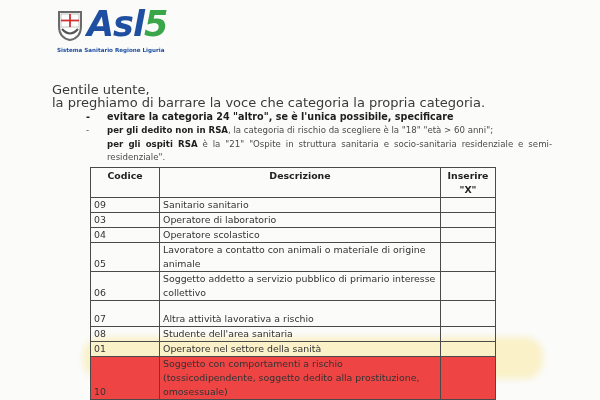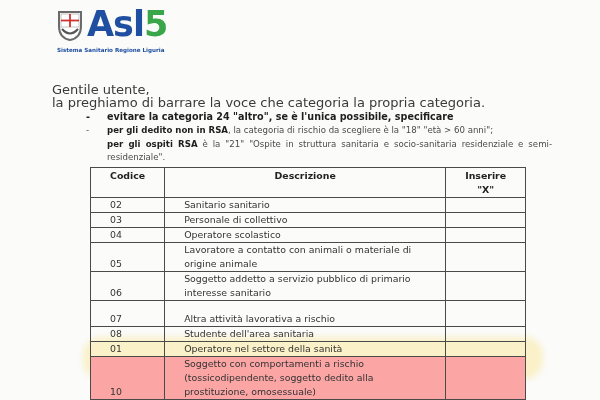--- a/index.html
+++ b/index.html
@@ -8,49 +8,49 @@
       background: #fbfbfa;
       font-family: "DejaVu Sans", sans-serif;
       color: #2b2b2b;
       position: relative;
     }
     .logo { position: absolute; left: 57px; top: 8px; width: 125px; height: 50px; }
     .crest { position: absolute; left: 0; top: 2px; width: 26px; height: 32px; }
     .logo-text {
       position: absolute; left: 30px; top: -6px;
       font-family: "DejaVu Sans", sans-serif; font-weight: bold;
-      font-size: 35px; letter-spacing: -1px; line-height: 44px;
+      font-size: 35px; letter-spacing: -1px; line-height: 44px; font-style: italic;
     }
     .logo-text .a { color: #1f4fa0; }
     .logo-text .n { color: #3aa64a; }
     .logo-sub {
       position: absolute; left: 0; top: 39px;
       font-size: 5.6px; font-weight: bold; color: #1f4fa0; white-space: nowrap;
     }
     .intro { position: absolute; left: 52px; top: 83px; font-size: 13px; line-height: 13px; color: #3a3a3a; }
     .bullets { position: absolute; left: 86px; top: 110px; width: 466px; font-size: 8.6px; color: #4a4a4a; }
     .bullet { position: relative; padding-left: 21px; }
     .bullet .dash { position: absolute; left: 0; top: 0; }
     .b1 { font-size: 9.6px; font-weight: bold; color: #1e1e1e; line-height: 14px; }
     .b2 { line-height: 13.5px; text-align: justify; }
     .b2 b { color: #1e1e1e; }
     table.grid {
       position: absolute; left: 90px; top: 167px;
       border-collapse: collapse; font-size: 9.4px; color: #333;
       table-layout: fixed;
     }
     table.grid td, table.grid th {
-      border: 1.4px solid #4a4a4a; padding: 0 19px; vertical-align: bottom; line-height: 14px; margin-left: 14px;
+      border: 1.4px solid #4a4a4a; padding: 0 3px; vertical-align: bottom; line-height: 14px; margin-left: 14px;
     }
     table.grid th { vertical-align: top; font-weight: bold; color: #222; text-align: center; padding-top: 1px; }
     .col-code { width: 69px; }
     .col-desc { width: 281px; }
     .col-x { width: 55px; }
     td.desc { vertical-align: top; }
-    tr.highlight td { background: #fca5a5; }
+    tr.highlight td { background: #ef4444; }
     .hl-glow {
       position: absolute; left: 83px; top: 337px; width: 460px; height: 42px;
       background: rgba(248, 228, 140, 0.45); border-radius: 18px; filter: blur(3px);
     }
   </style>
 </head>
 <body>
 
 <div class="logo">
   <svg class="crest" viewBox="0 0 26 32">
@@ -91,42 +91,42 @@
     </colgroup>
   <thead>
     <tr style="height:25px">
       <th>Codice</th>
       <th>Descrizione</th>
       <th><span>Inserire</span><br><span>"X"</span></th>
     </tr>
   </thead>
   <tbody>
     <tr style="height:14px">
-      <td>02</td>
+      <td>09</td>
       <td class="desc">Sanitario sanitario</td>
       <td></td>
     </tr>
     <tr style="height:14px">
       <td>03</td>
-      <td class="desc">Personale di collettivo</td>
+      <td class="desc">Operatore di laboratorio</td>
       <td></td>
     </tr>
     <tr style="height:14px">
       <td>04</td>
       <td class="desc">Operatore scolastico</td>
       <td></td>
     </tr>
     <tr style="height:26px">
       <td>05</td>
       <td class="desc">Lavoratore a contatto con animali o materiale di origine animale</td>
       <td></td>
     </tr>
     <tr style="height:26px">
       <td>06</td>
-      <td class="desc">Soggetto addetto a servizio pubblico di primario interesse sanitario</td>
+      <td class="desc">Soggetto addetto a servizio pubblico di primario interesse collettivo</td>
       <td></td>
     </tr>
     <tr style="height:26px">
       <td>07</td>
       <td class="desc">Altra attività lavorativa a rischio</td>
       <td></td>
     </tr>
     <tr style="height:14px">
       <td>08</td>
       <td class="desc">Studente dell'area sanitaria</td>

